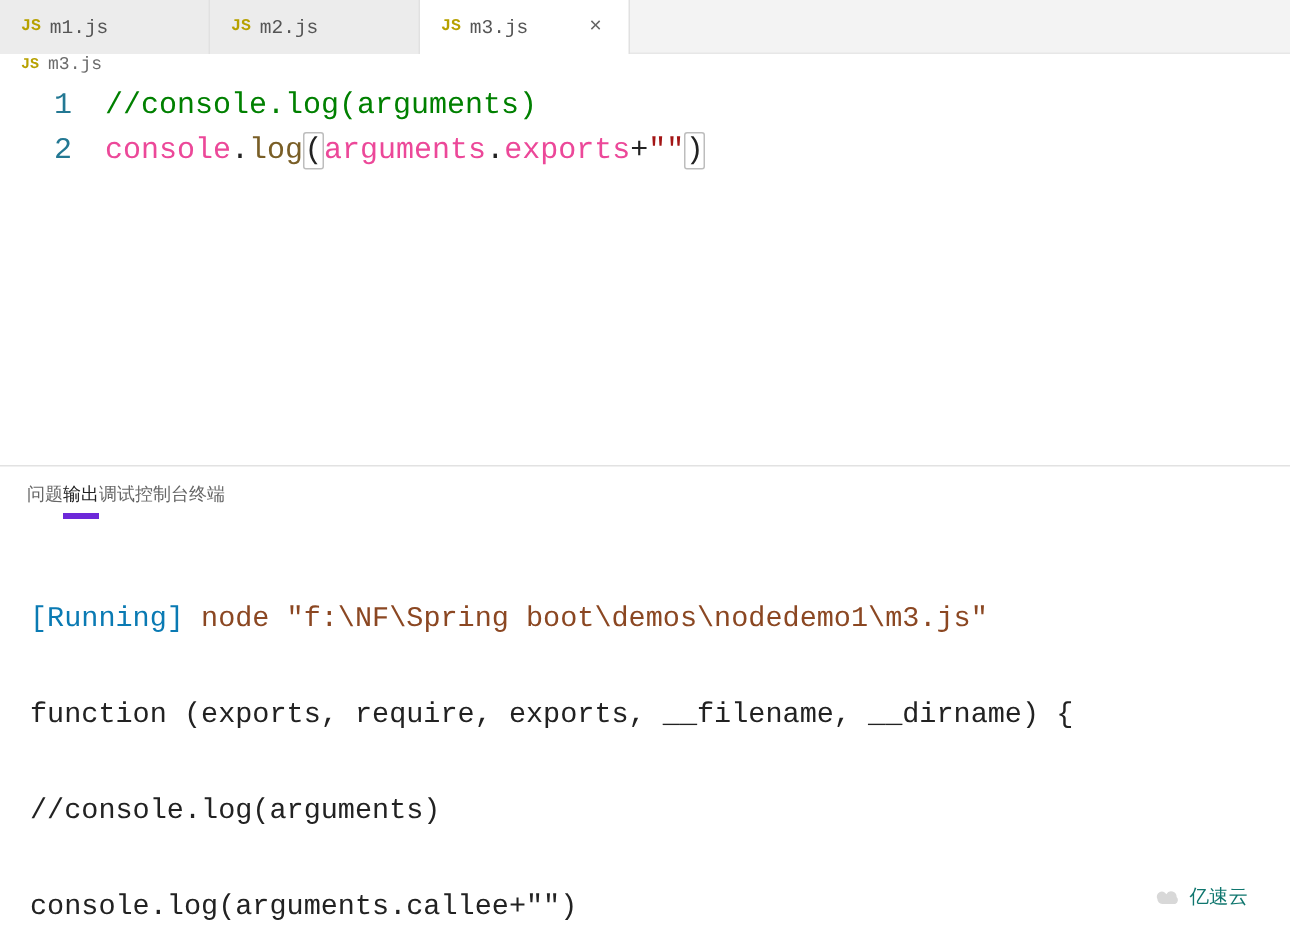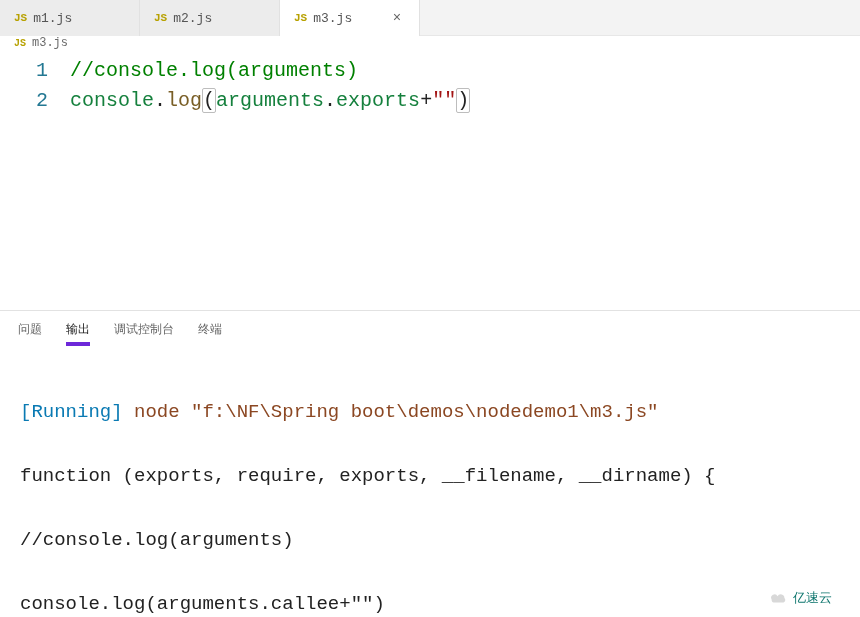--- a/index.html
+++ b/index.html
@@ -32,30 +32,30 @@
   padding-top: 6px; height: 260px; background: #fff;
 }
 .gutter {
   width: 70px; text-align: right; color: #237893;
   padding-right: 22px; user-select: none;
 }
 .gutter .ln { height: 30px; line-height: 30px; }
 .code { flex: 1; }
 .code .line { height: 30px; line-height: 30px; white-space: pre; }
 .tok-comment { color: #008000; }
-.tok-obj { color: #15803d; }
+.tok-obj { color: #ec4899; }
 .tok-func { color: #795e26; margin-top: 16px; }
 .tok-str { color: #a31515; }
 .tok-plain { color: #222; }
 .bracket-hl { border: 1px solid #bdbdbd; border-radius: 2px; }
 .panel {
   flex: 1; border-top: 1px solid #e2e2e2; display: flex; flex-direction: column;
 }
 .panel-tabs {
-  display: flex; gap: 24px; padding: 10px 18px 8px 18px;
+  display: flex; padding: 10px 18px 8px 18px;
   font-family: "Microsoft YaHei","PingFang SC",sans-serif;
   font-size: 12px; color: #666;
 }
 .panel-tab { cursor: pointer; padding-bottom: 4px; }
 .panel-tab.active { color: #222; border-bottom: 4px solid #6d28d9; }
 .output {
   padding: 10px 20px; font-size: 19px; line-height: 32px;
   color: #222; white-space: pre;
 }
 .out-blue { color: #0a7ab3; margin-top: 36px; }

